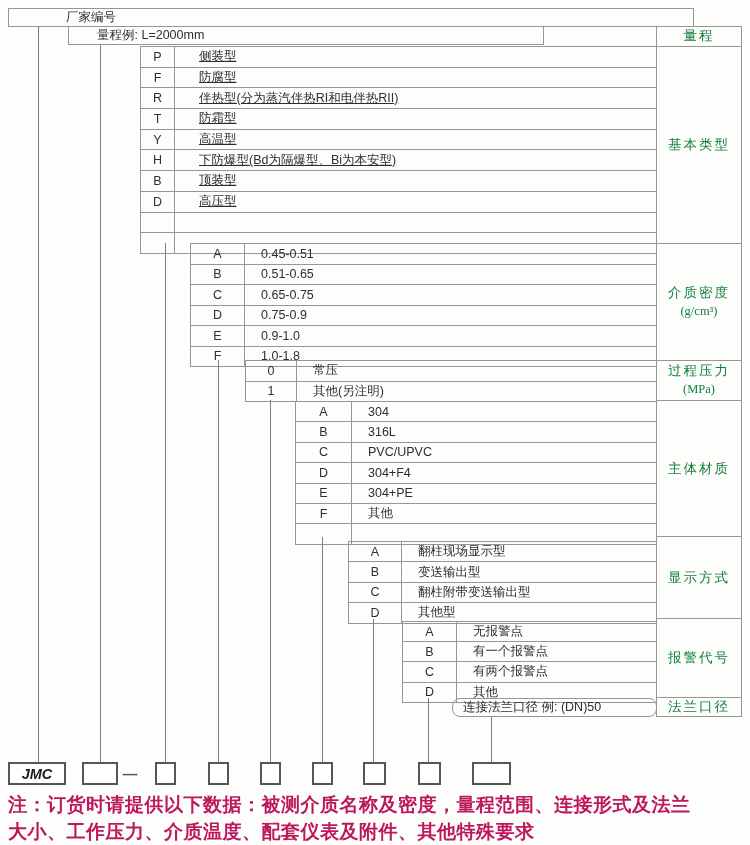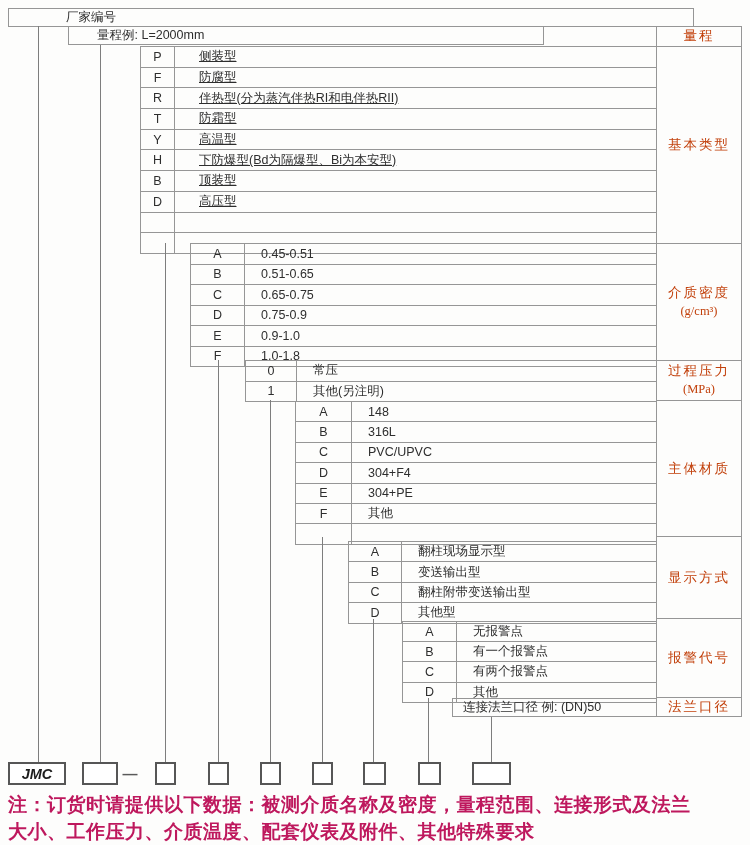--- a/index.html
+++ b/index.html
@@ -23,27 +23,27 @@
   #sec-density{left:190px;top:243px;width:467px;}
   #sec-density .row{height:19.5px;} #sec-density .code{width:53px;}
   #sec-pressure{left:245px;top:360px;width:412px;}
   #sec-pressure .row{height:19.5px;} #sec-pressure .code{width:50px;}
   #sec-material{left:295px;top:401px;width:362px;}
   #sec-material .row{height:19.4px;} #sec-material .code{width:55px;}
   #sec-display{left:348px;top:541px;width:309px;}
   #sec-display .row{height:19.4px;} #sec-display .code{width:52px;}
   #sec-alarm{left:402px;top:621px;width:255px;}
   #sec-alarm .row{height:19.2px;} #sec-alarm .code{width:53px;}
-  #flange-row{left:452px;top:698px;width:205px;height:19px;padding-left:10px;white-space:nowrap;}
+  #flange-row{left:452px;top:698px;width:205px;height:19px;padding-left:10px;white-space:nowrap;border-radius:8px;}
 
   #label-col{left:656px;top:26px;width:86px;height:691px;display:flex;flex-direction:column;}
   .lcell{
     display:flex;flex-direction:column;align-items:center;justify-content:center;
     font-family:"Liberation Serif","DejaVu Serif",serif;font-size:13.5px;
-    letter-spacing:2px;color:#c2410c;border-top:1px solid #969696;box-sizing:border-box;
+    letter-spacing:2px;color:#15803d;border-top:1px solid #969696;box-sizing:border-box;
     text-align:center;line-height:18px;
   }
   .lcell:first-child{border-top:none;}
   .lsub{letter-spacing:0px;font-size:12.5px;}
 
   .vline{position:absolute;width:0;border-left:1px solid #7d7d7d;}
   #vl-1{left:38px;top:26px;height:736px;}
   #vl-2{left:100px;top:45px;height:717px;}
   #vl-3{left:165px;top:243px;height:519px;}
   #vl-4{left:218px;top:360px;height:402px;}
@@ -159,21 +159,21 @@
       </div>
     <div class="row">
         <div class="code">1</div>
         <div class="desc">其他(另注明)</div>
       </div>
   </div>
 
   <div id="sec-material" class="box">
     <div class="row">
         <div class="code">A</div>
-        <div class="desc">148</div>
+        <div class="desc">304</div>
       </div>
     <div class="row">
         <div class="code">B</div>
         <div class="desc">316L</div>
       </div>
     <div class="row">
         <div class="code">C</div>
         <div class="desc">PVC/UPVC</div>
       </div>
     <div class="row">

